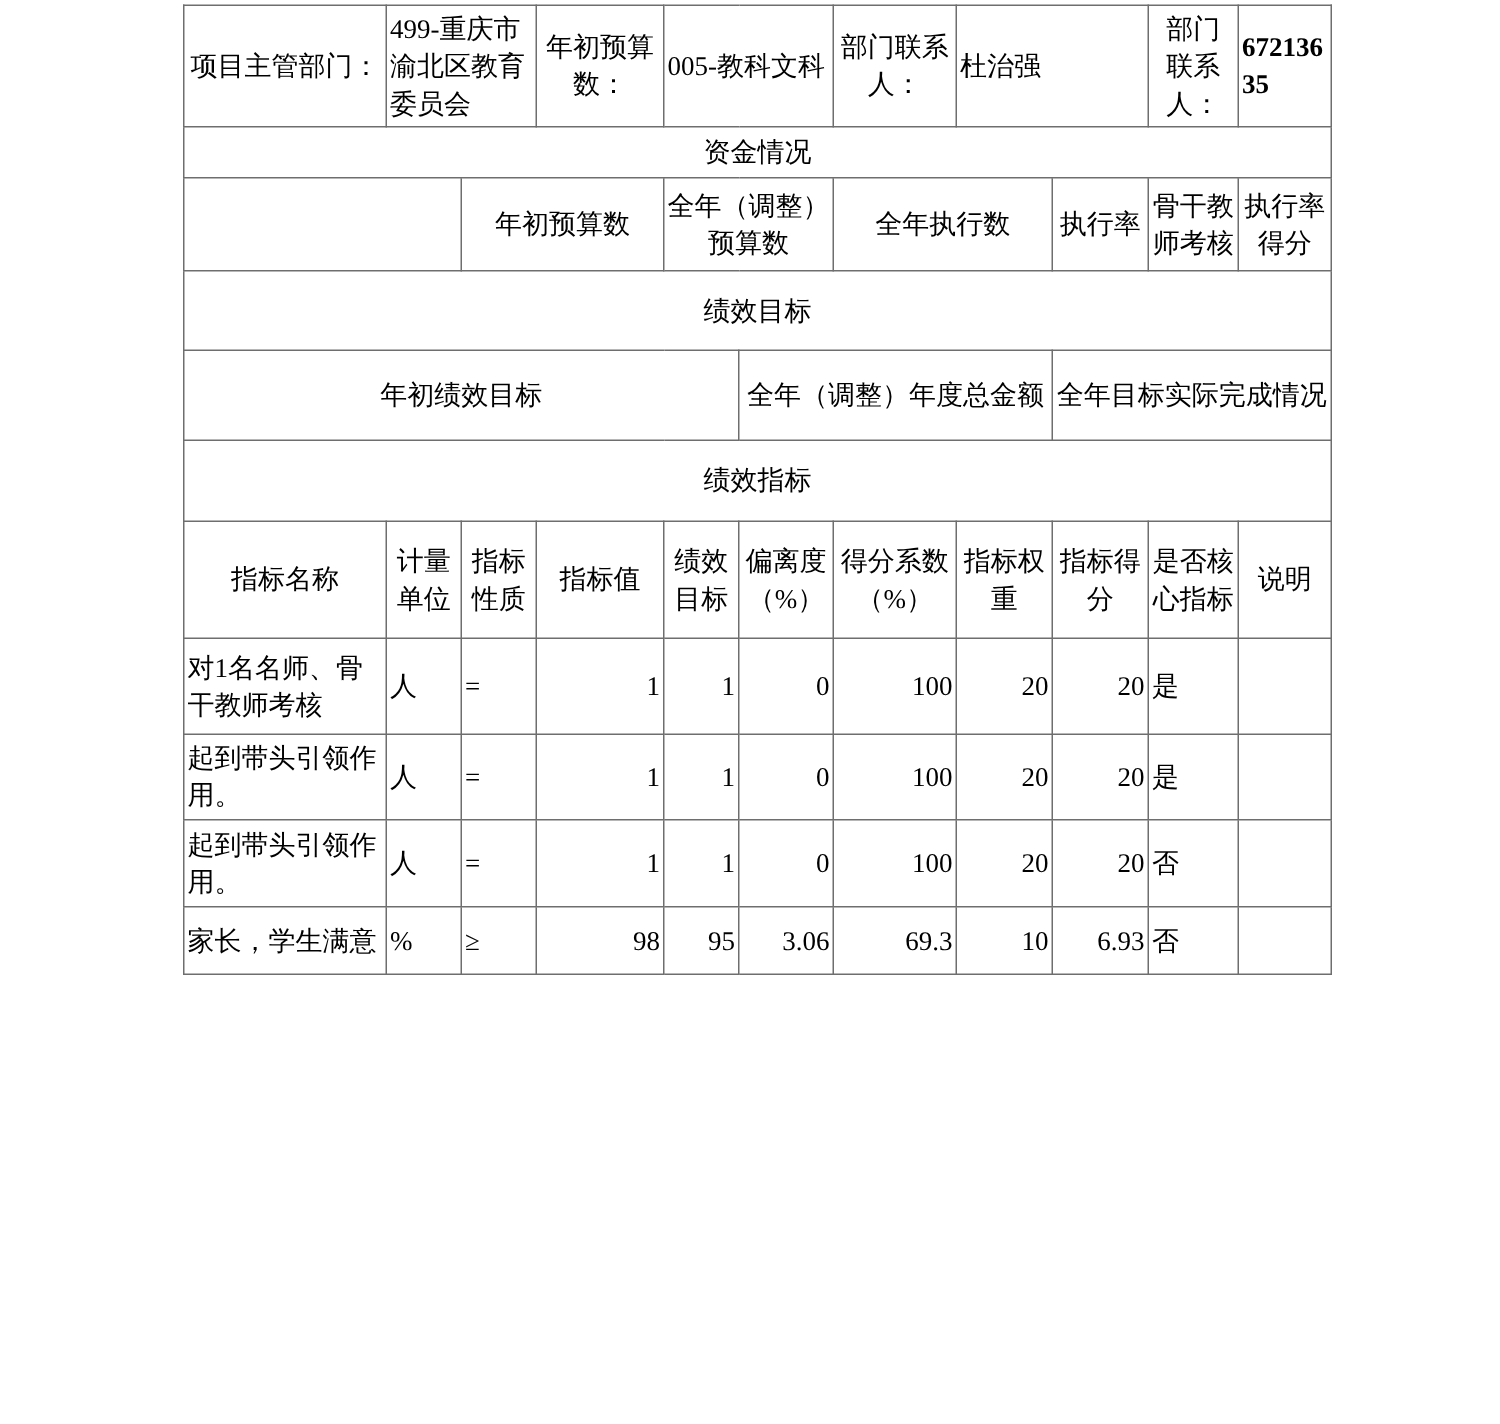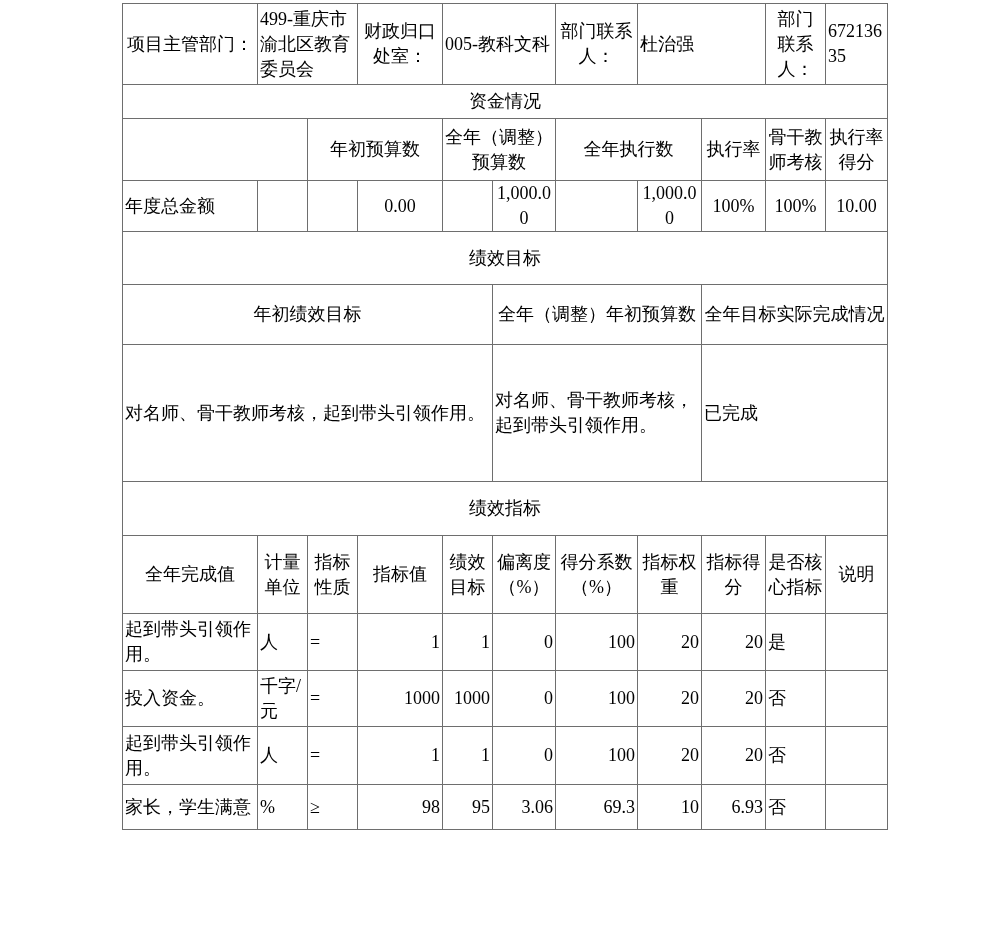--- a/index.html
+++ b/index.html
@@ -20,21 +20,21 @@
     border:1px solid #6e6e6e;
     padding:0 2px;
     vertical-align:middle;
     word-wrap:break-word;
     overflow:hidden;
   }
   .ac{text-align:center;}
   .al{text-align:left;}
   .ar{text-align:right;}
   .top{vertical-align:top;}
-  .brk{word-break:break-all;}
+  .brk{word-break:break-all;font-weight:bold;}
   .pad-lg{padding:0 14px;}
   .pad-md{padding:0 5px;}
   
   .r1{height:81px}.r2{height:34px}.r3{height:62px}.r4{height:48px}.r5{height:47px}
   .r6{height:53px}.r7{height:60px}.r8{height:137px}.r9{height:54px}.r10{height:78px}
   .r11{height:64px}.r12{height:57px}.r13{height:56px}.r14{height:58px}.r15{height:45px}
 </style>
 </head>
 <body>
 
@@ -50,21 +50,21 @@
       <col style="width:64px">
       <col style="width:64px">
     <col style="width:60px">
       <col style="width:62px">
   </colgroup>
 
   <tbody>
       <tr class="r1">
     <td class="ac pad-lg">项目主管部门：</td>
     <td class="al" colspan="2">499-重庆市渝北区教育委员会</td>
-    <td class="ac">财政归口处室：</td>
+    <td class="ac">年初预算数：</td>
     <td class="al" colspan="2">005-教科文科</td>
     <td class="ac">部门联系人：</td>
     <td class="al" colspan="2">杜治强</td>
     <td class="ac" style="padding:0 4px">部门联系人：</td>
     <td class="al brk">67213635</td>
   </tr>
 
   <tr class="r2">
     <td class="ac" colspan="11">资金情况</td>
   </tr>
@@ -72,93 +72,75 @@
   <tr class="r3">
     <td colspan="2"></td>
     <td class="ac" colspan="2">年初预算数</td>
     <td class="ac pad-md" colspan="2">全年（调整）预算数</td>
     <td class="ac" colspan="2">全年执行数</td>
     <td class="ac">执行率</td>
     <td class="ac">骨干教师考核</td>
     <td class="ac">执行率得分</td>
   </tr>
 
-  <tr class="r4">
-    <td class="al">年度总金额</td>
-    <td></td>
-    <td></td>
-    <td class="ac">0.00</td>
-    <td></td>
-    <td class="ac brk">1,000.00</td>
-    <td></td>
-    <td class="ac brk">1,000.00</td>
-    <td class="ac">100%</td>
-    <td class="ac">100%</td>
-    <td class="ac">10.00</td>
-  </tr>
 
 
   <tr class="r6">
     <td class="ac" colspan="11">绩效目标</td>
   </tr>
 
   <tr class="r7">
     <td class="ac" colspan="5">年初绩效目标</td>
-    <td class="ac" colspan="3">全年（调整）年初预算数</td>
+    <td class="ac" colspan="3">全年（调整）年度总金额</td>
     <td class="ac pad-md" colspan="3">全年目标实际完成情况</td>
   </tr>
 
-  <tr class="r8">
-    <td class="al top" colspan="5">对名师、骨干教师考核，起到带头引领作用。</td>
-    <td class="al top" colspan="3">对名师、骨干教师考核，起到带头引领作用。</td>
-    <td class="al top" colspan="3">已完成</td>
-  </tr>
 
   <tr class="r9">
     <td class="ac" colspan="11">绩效指标</td>
   </tr>
 
   <tr class="r10">
-    <td class="ac">全年完成值</td>
+    <td class="ac">指标名称</td>
     <td class="ac">计量单位</td>
     <td class="ac">指标性质</td>
     <td class="ac">指标值</td>
     <td class="ac">绩效目标</td>
     <td class="ac">偏离度（%）</td>
     <td class="ac">得分系数（%）</td>
     <td class="ac">指标权重</td>
     <td class="ac">指标得分</td>
     <td class="ac">是否核心指标</td>
     <td class="ac">说明</td>
   </tr>
 
+  <tr class="r11">
+    <td class="al">对1名名师、骨干教师考核</td>
+    <td class="al">人</td>
+    <td class="al">=</td>
+    <td class="ar">1</td>
+    <td class="ar">1</td>
+    <td class="ar">0</td>
+    <td class="ar">100</td>
+    <td class="ar">20</td>
+    <td class="ar">20</td>
+    <td class="al">是</td>
+    <td class="al"></td>
+  </tr>
   <tr class="r12">
     <td class="al">起到带头引领作用。</td>
     <td class="al">人</td>
     <td class="al">=</td>
     <td class="ar">1</td>
     <td class="ar">1</td>
     <td class="ar">0</td>
     <td class="ar">100</td>
     <td class="ar">20</td>
     <td class="ar">20</td>
     <td class="al">是</td>
-    <td class="al"></td>
-  </tr>
-  <tr class="r13">
-    <td class="al">投入资金。</td>
-    <td class="al">千字/元</td>
-    <td class="al">=</td>
-    <td class="ar">1000</td>
-    <td class="ar">1000</td>
-    <td class="ar">0</td>
-    <td class="ar">100</td>
-    <td class="ar">20</td>
-    <td class="ar">20</td>
-    <td class="al">否</td>
     <td class="al"></td>
   </tr>
   <tr class="r14">
     <td class="al">起到带头引领作用。</td>
     <td class="al">人</td>
     <td class="al">=</td>
     <td class="ar">1</td>
     <td class="ar">1</td>
     <td class="ar">0</td>
     <td class="ar">100</td>

